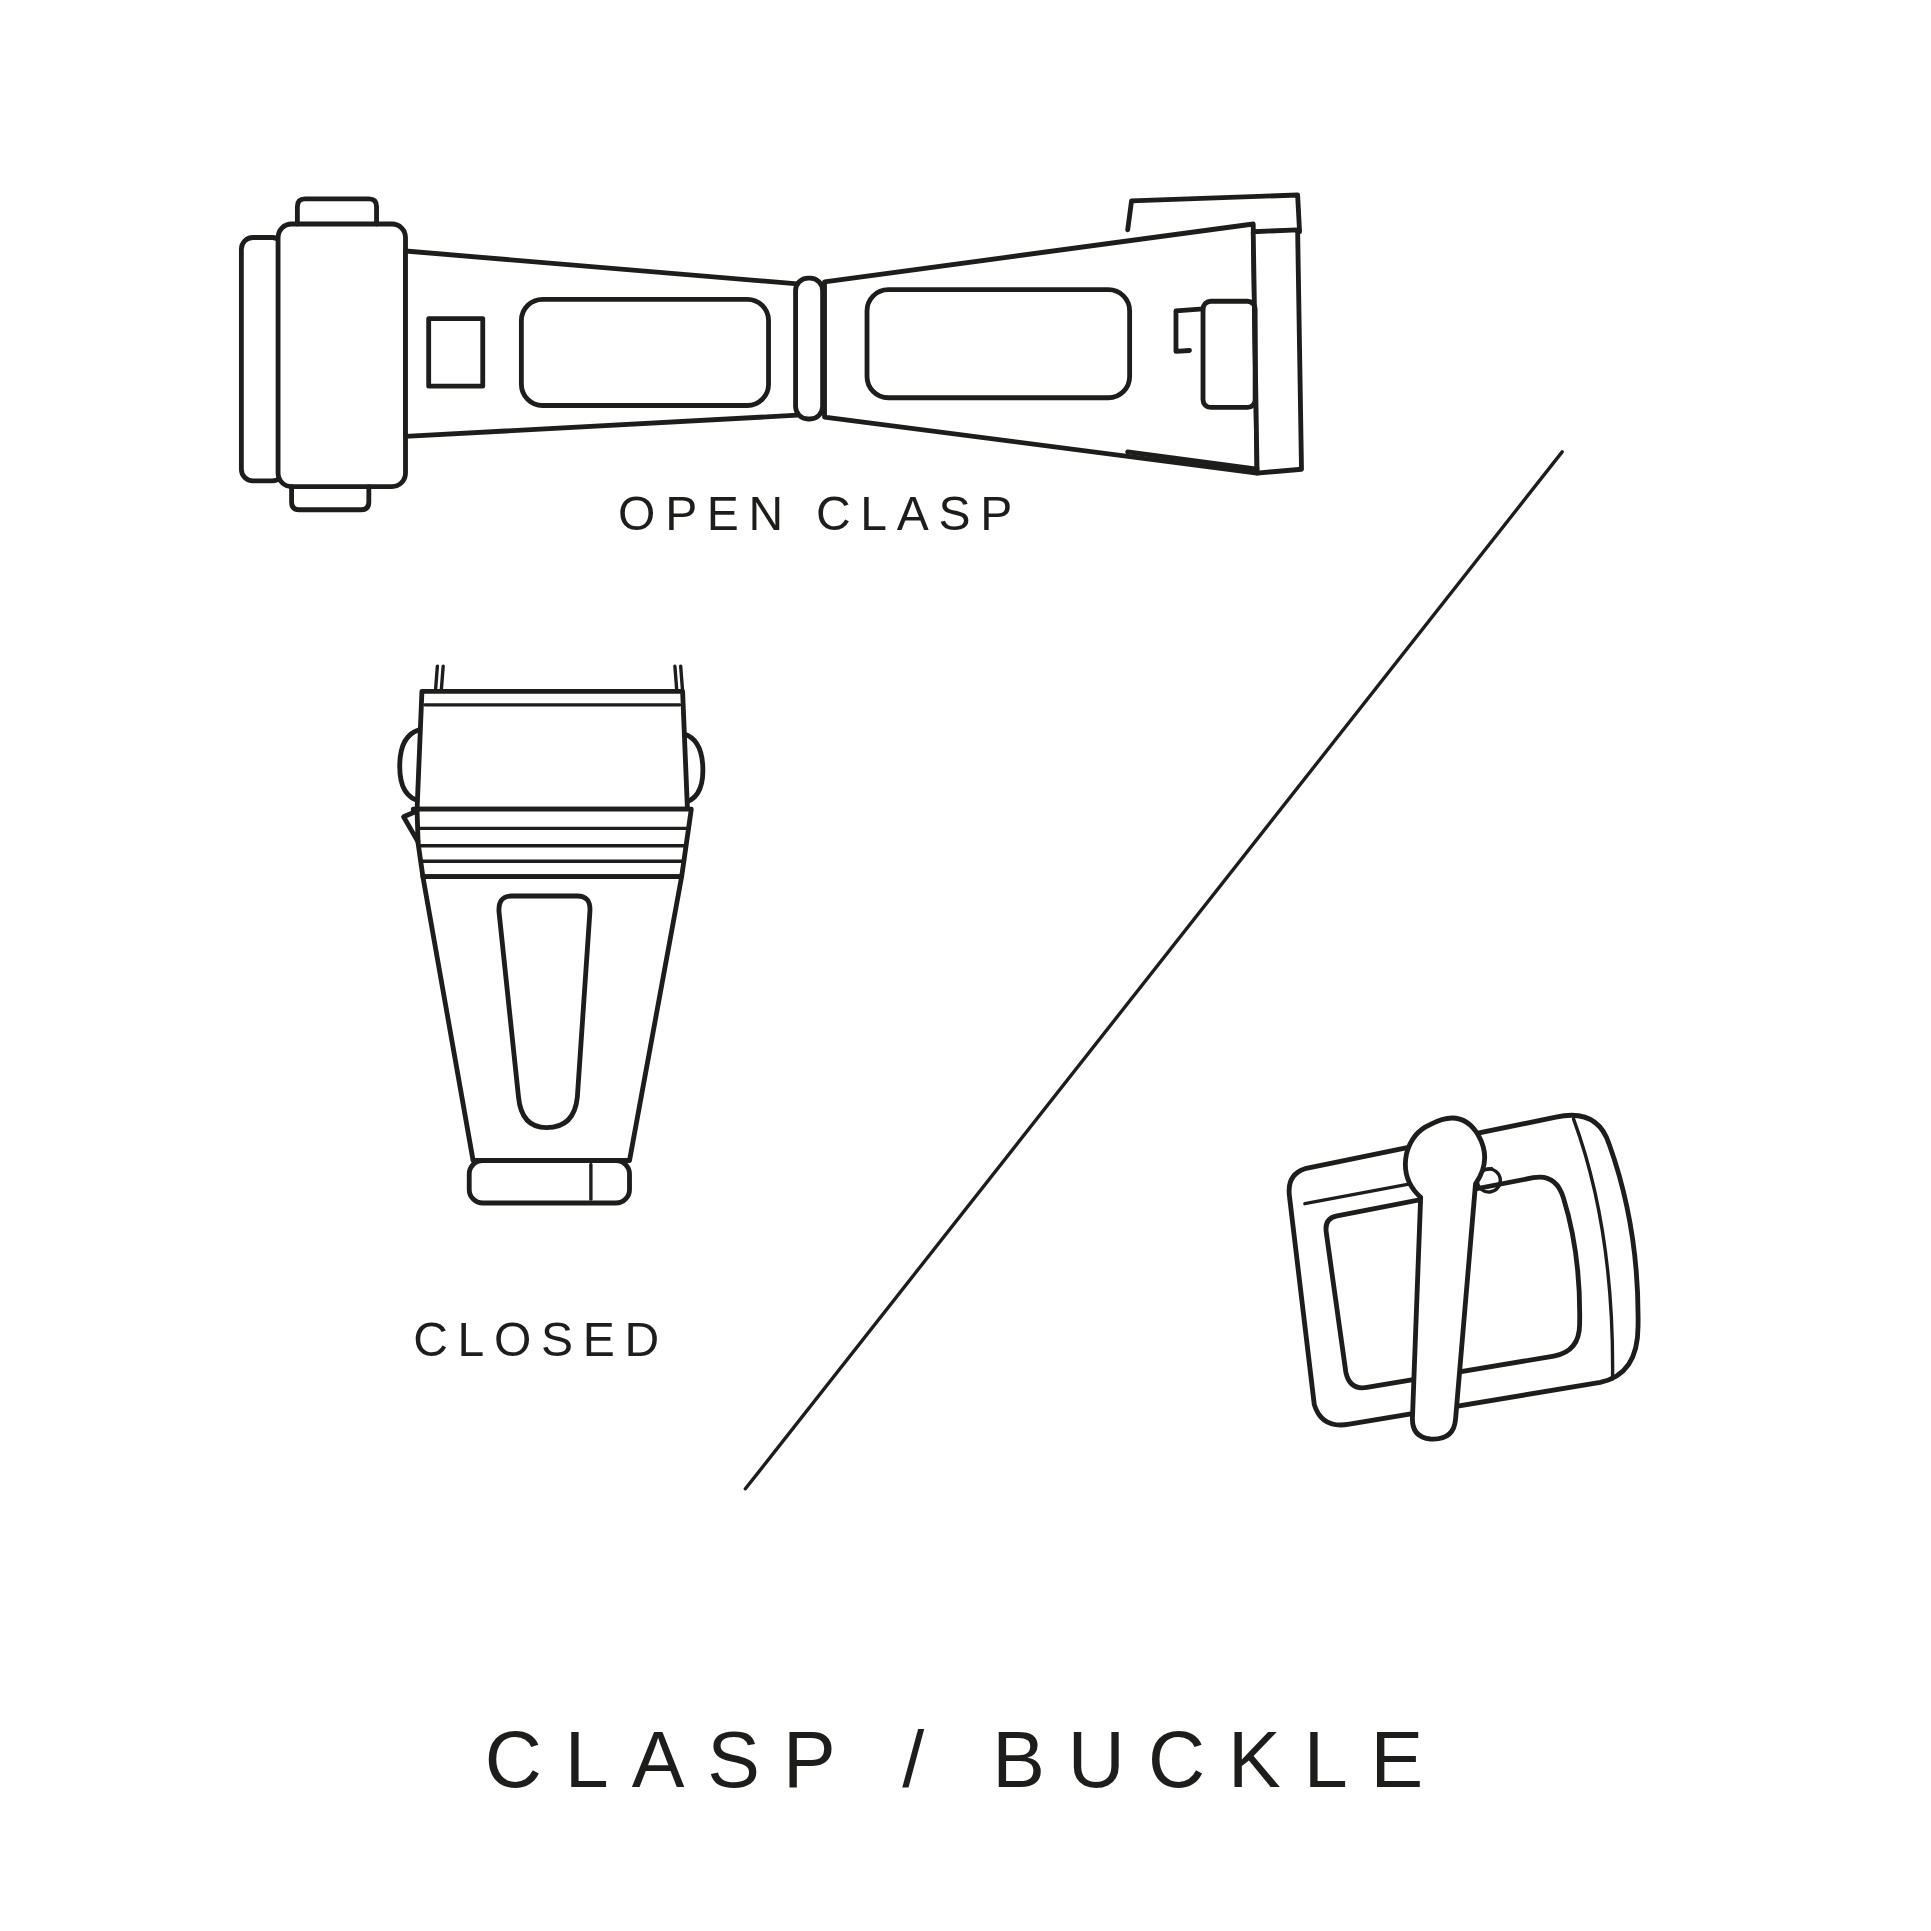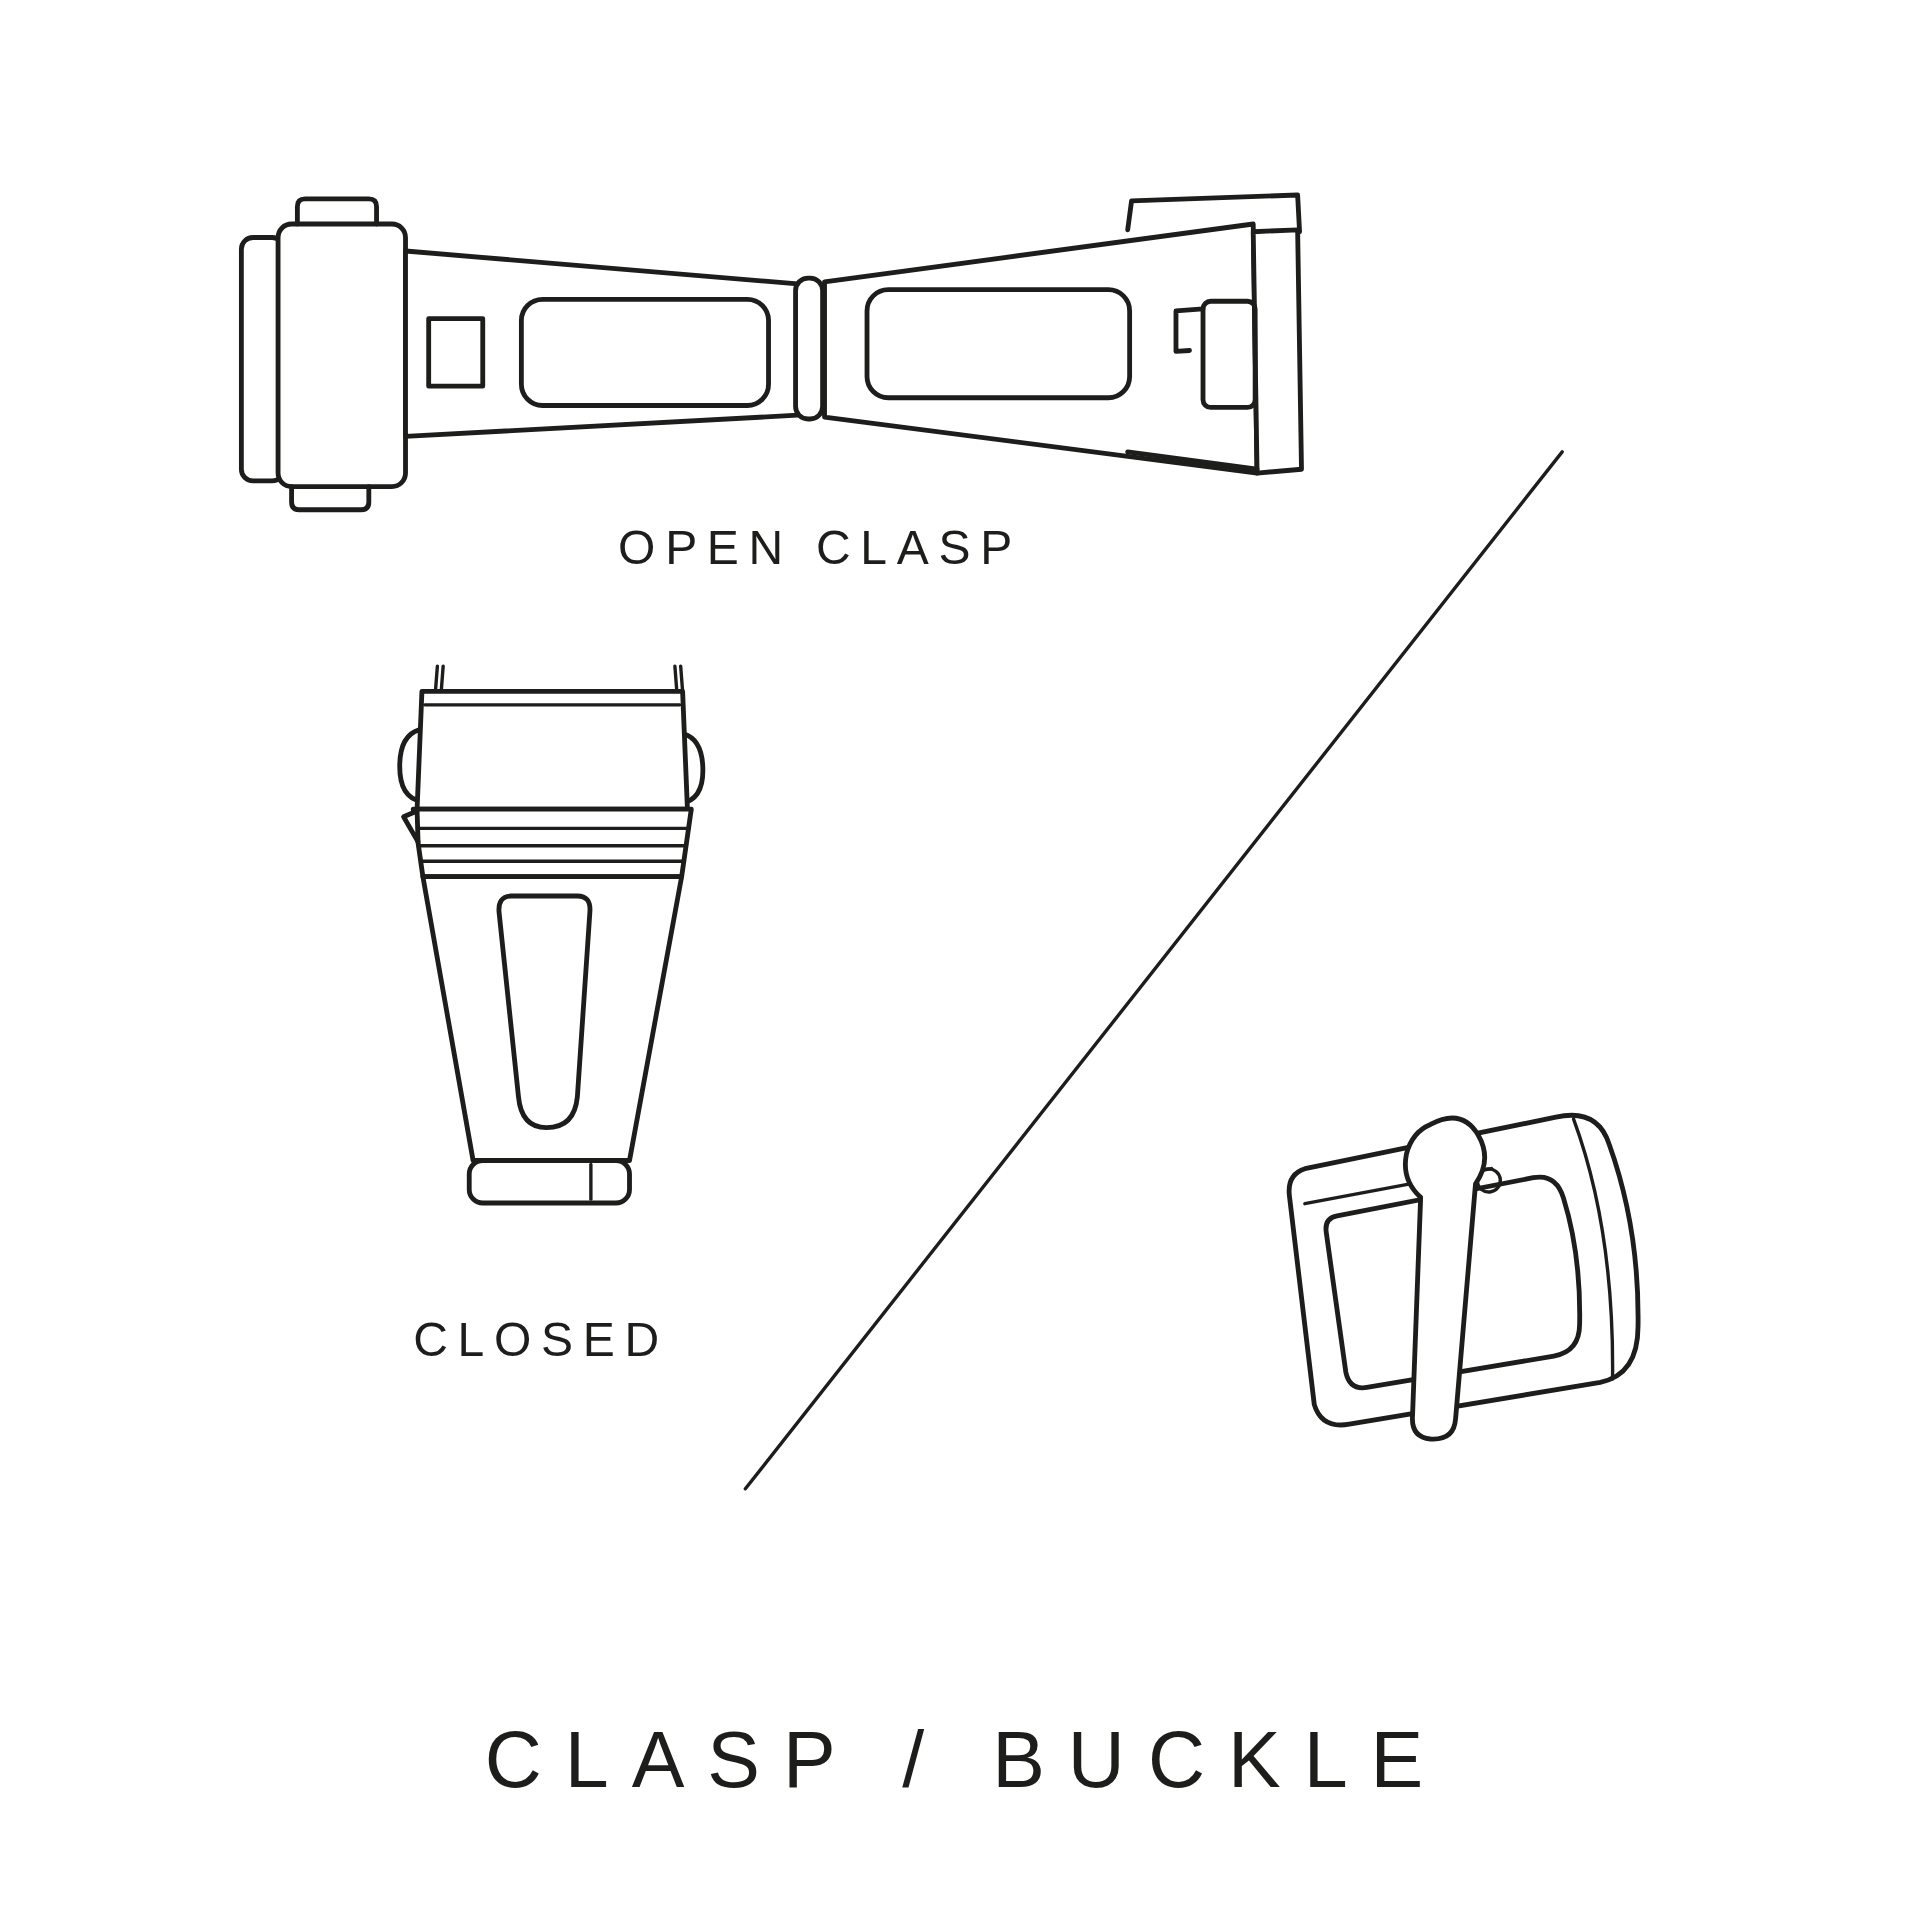--- a/index.html
+++ b/index.html
@@ -25,21 +25,21 @@
   }
   .label {
     position: absolute;
     text-align: center;
     color: #1d1d1b;
     font-weight: 300;
     white-space: nowrap;
   }
   .label-open {
     left: 434px;
-    top: 520px;
+    top: 486px;
     width: 772px;
     font-size: 48px;
     letter-spacing: 9.7px;
   }
   .label-closed {
     left: 290px;
     top: 1312px;
     width: 502px;
     font-size: 48px;
     letter-spacing: 9.7px;

